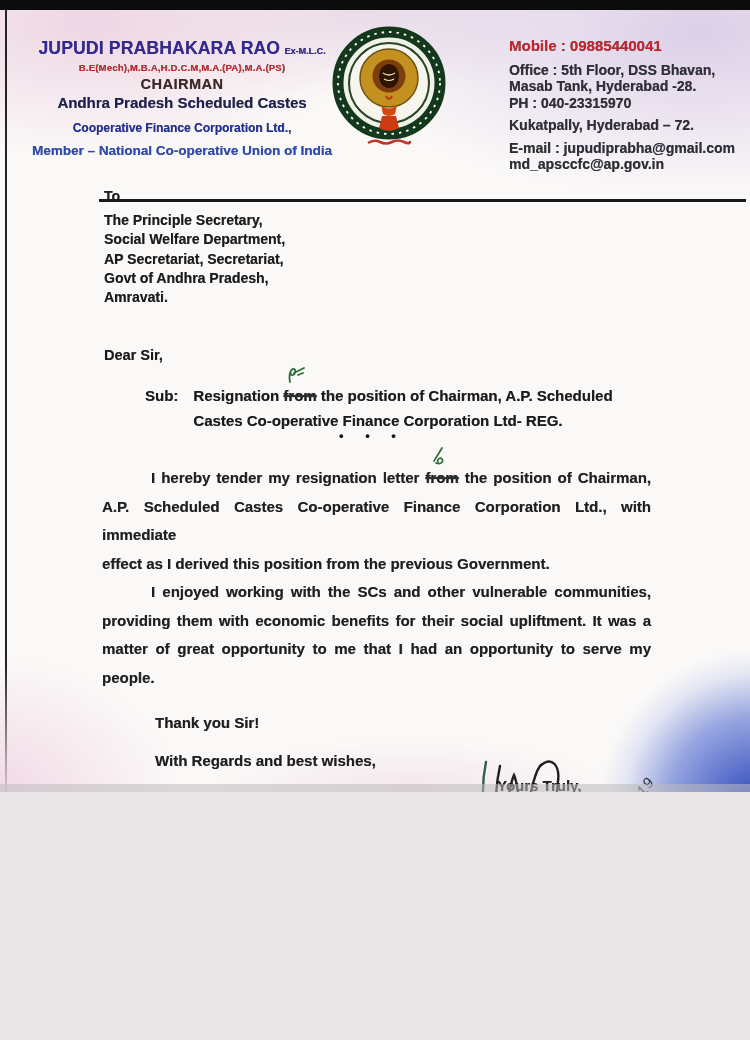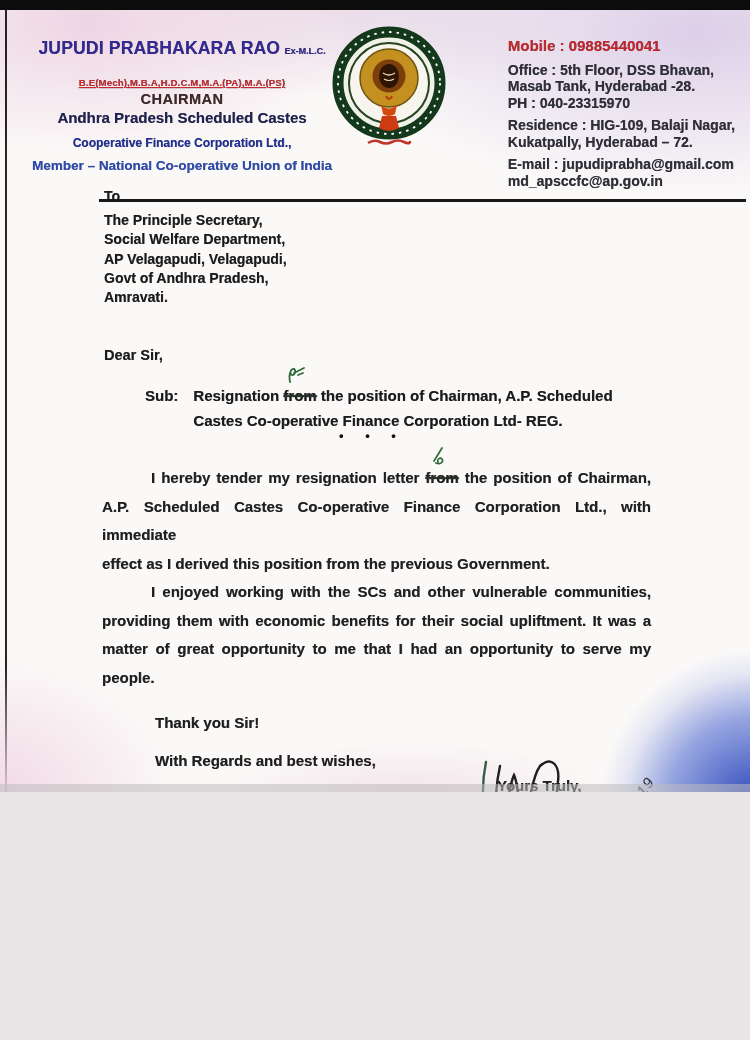--- a/index.html
+++ b/index.html
@@ -17,21 +17,21 @@
   }
   .topbar{position:absolute;left:0;top:0;width:750px;height:10px;background:#0c0c0c;}
   .leftline{position:absolute;left:5px;top:10px;width:2px;height:800px;
     background:linear-gradient(#242424 82%, rgba(36,36,36,0));}
   .bottomstrip{position:absolute;left:0;bottom:0;width:750px;height:8px;background:rgba(190,187,190,.55);}
 
   .txt{text-shadow:.3px .3px .45px rgba(25,25,25,.55);}
   .hdr-left{position:absolute;left:28px;top:38px;width:308px;text-align:center;font-weight:700;}
   .hl-name{font-size:17.5px;letter-spacing:.2px;color:#322a92;white-space:nowrap;}
   .hl-suffix{font-size:9px;color:#322a92;}
-  .hl-quals{font-size:9.5px;color:#c22a2e;margin-top:18px;letter-spacing:.2px;text-decoration:underline;}
+  .hl-quals{font-size:9.5px;color:#c22a2e;margin-top:3px;letter-spacing:.2px;}
   .hl-title{font-size:14.5px;color:#40282a;margin-top:3px;letter-spacing:.5px;}
   .hl-org1{font-size:15px;color:#1c2150;margin-top:2px;white-space:nowrap;}
   .hl-org2{font-size:12px;color:#1e2f97;margin-top:10px;white-space:nowrap;}
   .hl-member{font-size:13.5px;color:#2c4ab2;margin-top:8px;white-space:nowrap;}
 
   .emblem{position:absolute;left:332px;top:26px;width:114px;height:124px;}
 
   .hdr-right{position:absolute;right:15px;top:38px;font-weight:700;
     font-size:14px;color:#2e2e38;line-height:16.5px;}
   .hr-mobile{font-size:15px;color:#c1262c;margin-bottom:7px;}
@@ -95,36 +95,35 @@
   </svg>
 
   <div class="hdr-right txt">
     <div class="hr-mobile">Mobile : 09885440041</div>
     <div class="hr-group">
       <div>Office : 5th Floor, DSS Bhavan,</div>
       <div>Masab Tank, Hyderabad -28.</div>
       <div>PH : 040-23315970</div>
     </div>
     <div class="hr-group">
-      <div>Residence : HIG-109, Balaji Nagar,</div>
       <div>Kukatpally, Hyderabad – 72.</div>
     </div>
     <div>
       <div>E-mail :  jupudiprabha@gmail.com</div>
       <div class="hr-email2">md_apsccfc@ap.gov.in</div>
     </div>
   </div>
 
   <div class="rule"></div>
   <div class="to txt">To</div>
 
   <div class="recipient txt">
     <div>The Principle Secretary,</div>
     <div>Social Welfare Department,</div>
-    <div>AP Velagapudi, Velagapudi,</div>
+    <div>AP Secretariat, Secretariat,</div>
     <div>Govt of Andhra Pradesh,</div>
     <div>Amravati.</div>
   </div>
 
   <div class="dear txt">Dear Sir,</div>
 
   <div class="subject txt">
     <div>Sub:</div>
     <div>
       <div>

